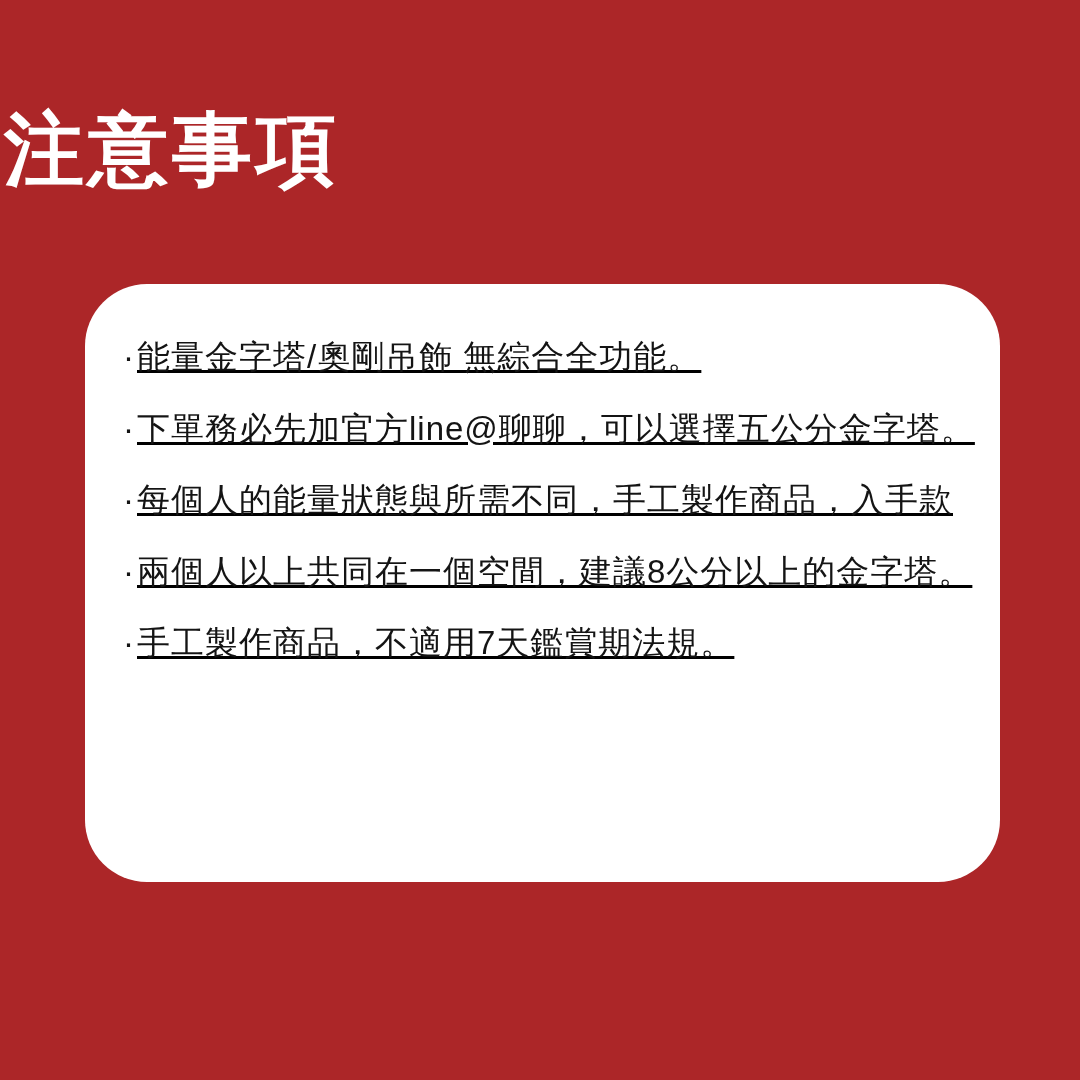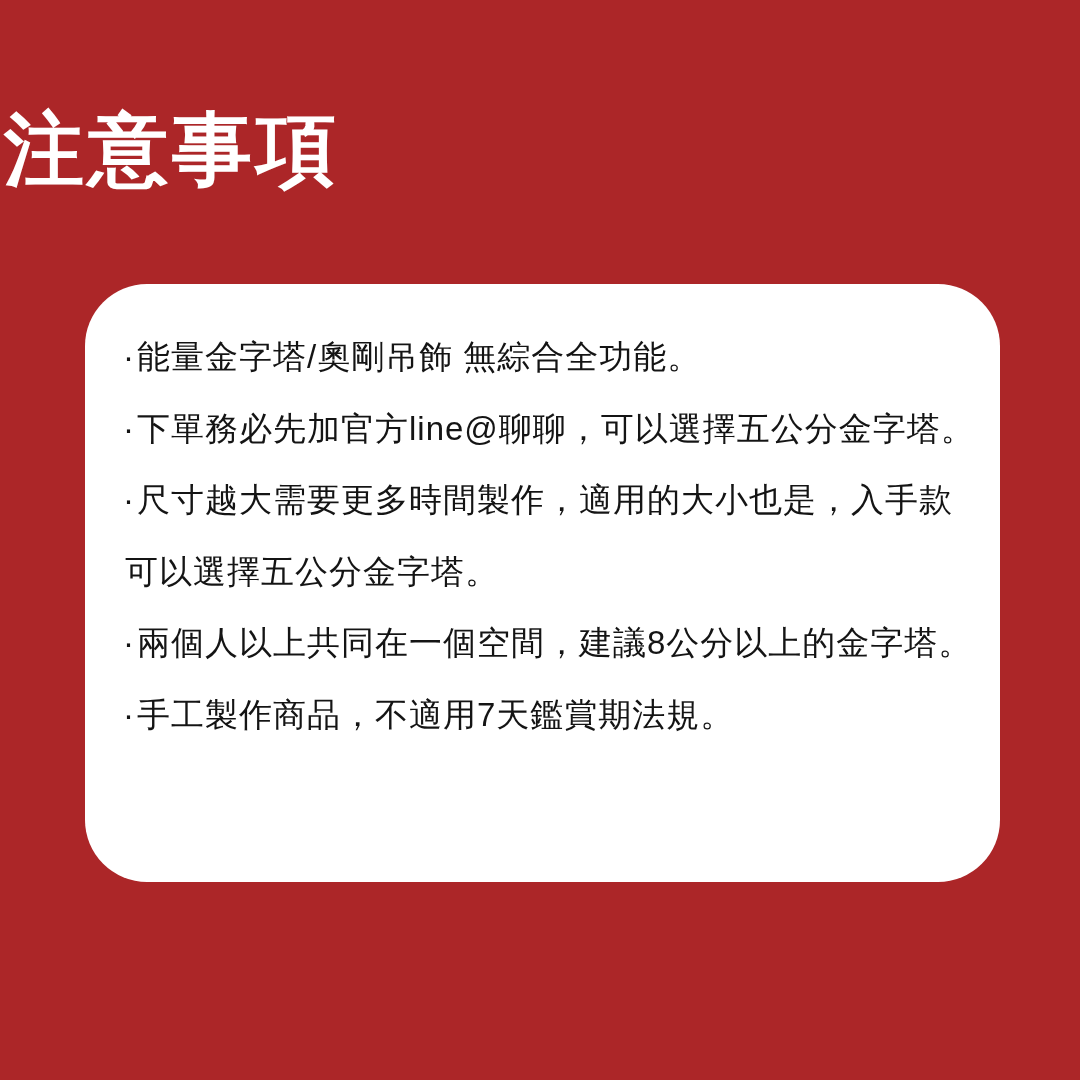--- a/index.html
+++ b/index.html
@@ -30,20 +30,21 @@
   .notice-card {
     position: absolute;
     left: 85px;
     top: 284px;
     width: 915px;
     height: 598px;
     box-sizing: border-box;
     background: var(--card, #FFFFFF);
     border-radius: 62px;
     padding: 37px 38px 0 38px;
+    text-decoration: underline;
   }
   .notice-line {
     margin: 0;
     font-size: 33px;
     line-height: 71.5px;
     letter-spacing: 1px;
     color: var(--text, #141414);
     white-space: nowrap;
   }
   .bullet {
@@ -58,22 +59,21 @@
 
   <h1 class="poster-title">注意事項</h1>
 
   <div class="notice-card">
 
     <p class="notice-line"><span class="bullet">·</span><span>能量金字塔/奧剛吊飾 無綜合全功能。</span></p>
 
     <p class="notice-line"><span class="bullet">·</span><span>下單務必先加官方line@聊聊，可以選擇五公分金字塔。</span></p>
 
 
-    <p class="notice-line"><span class="bullet">·</span><span>尺寸越大需要更多時間製作，適用的大小也是，入手款</span></p>
+    <p class="notice-line"><span class="bullet">·</span><span>每個人的能量狀態與所需不同，手工製作商品，入手款</span></p>
 
-    <p class="notice-line"><span class="bullet"></span><span>可以選擇五公分金字塔。</span></p>
 
     <p class="notice-line"><span class="bullet">·</span><span>兩個人以上共同在一個空間，建議8公分以上的金字塔。</span></p>
 
     <p class="notice-line"><span class="bullet">·</span><span>手工製作商品，不適用7天鑑賞期法規。</span></p>
 
   </div>
 </div>
 
 </body></html>

